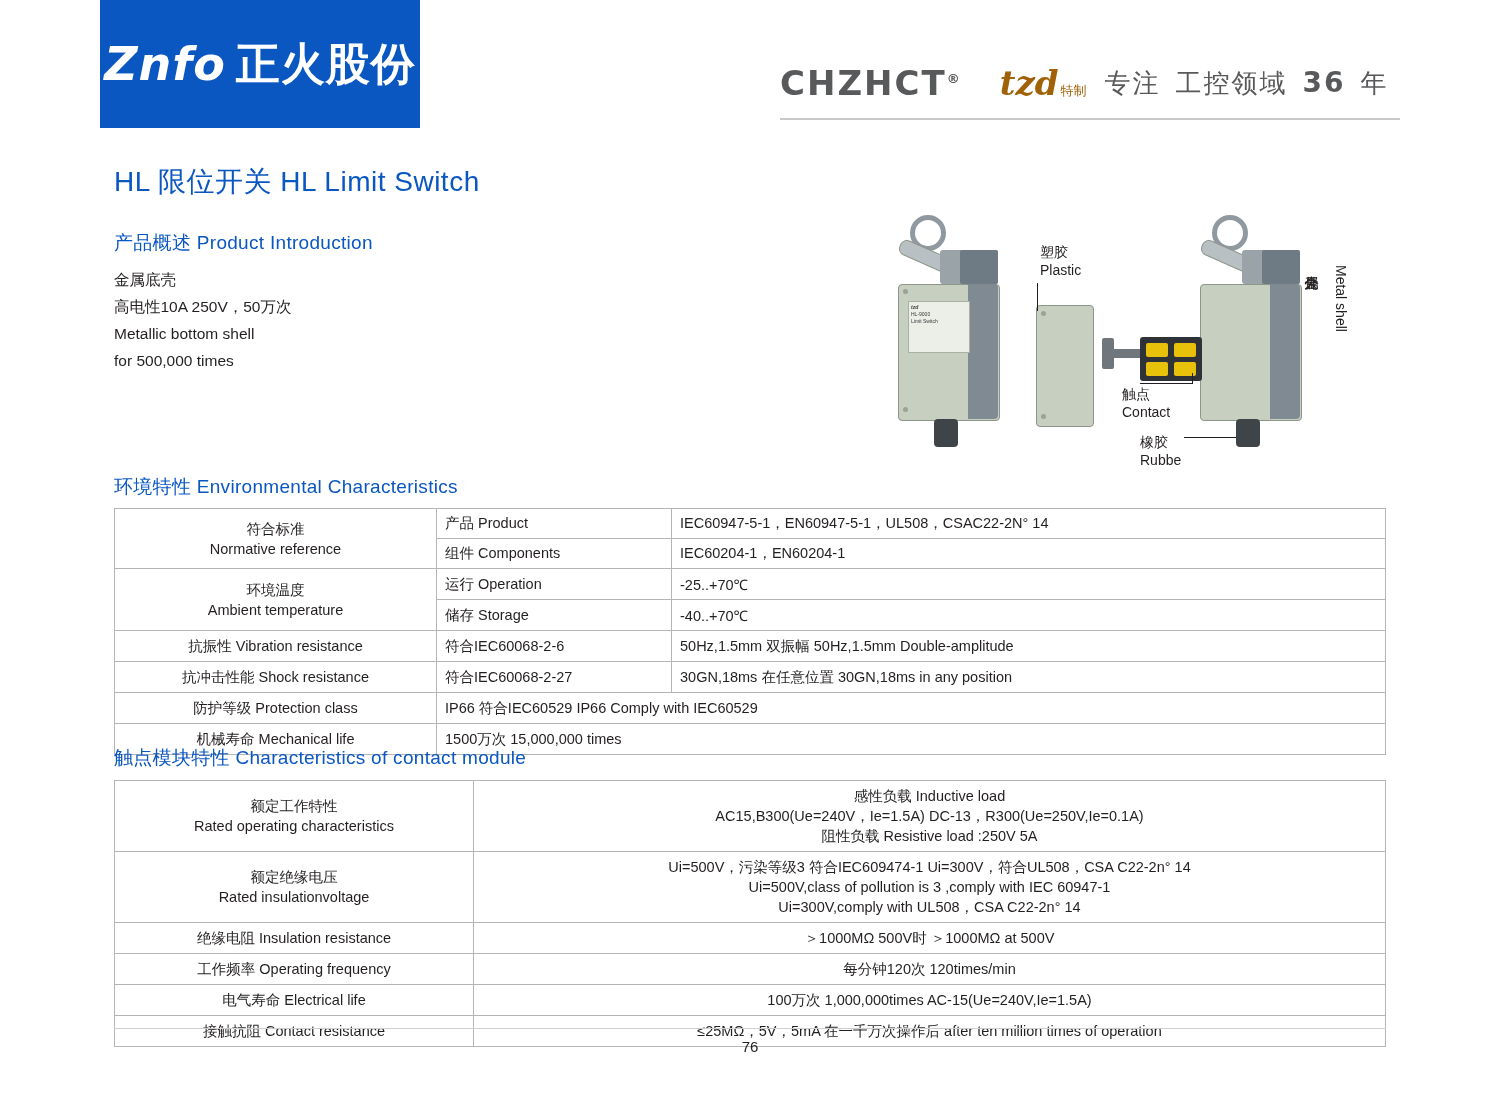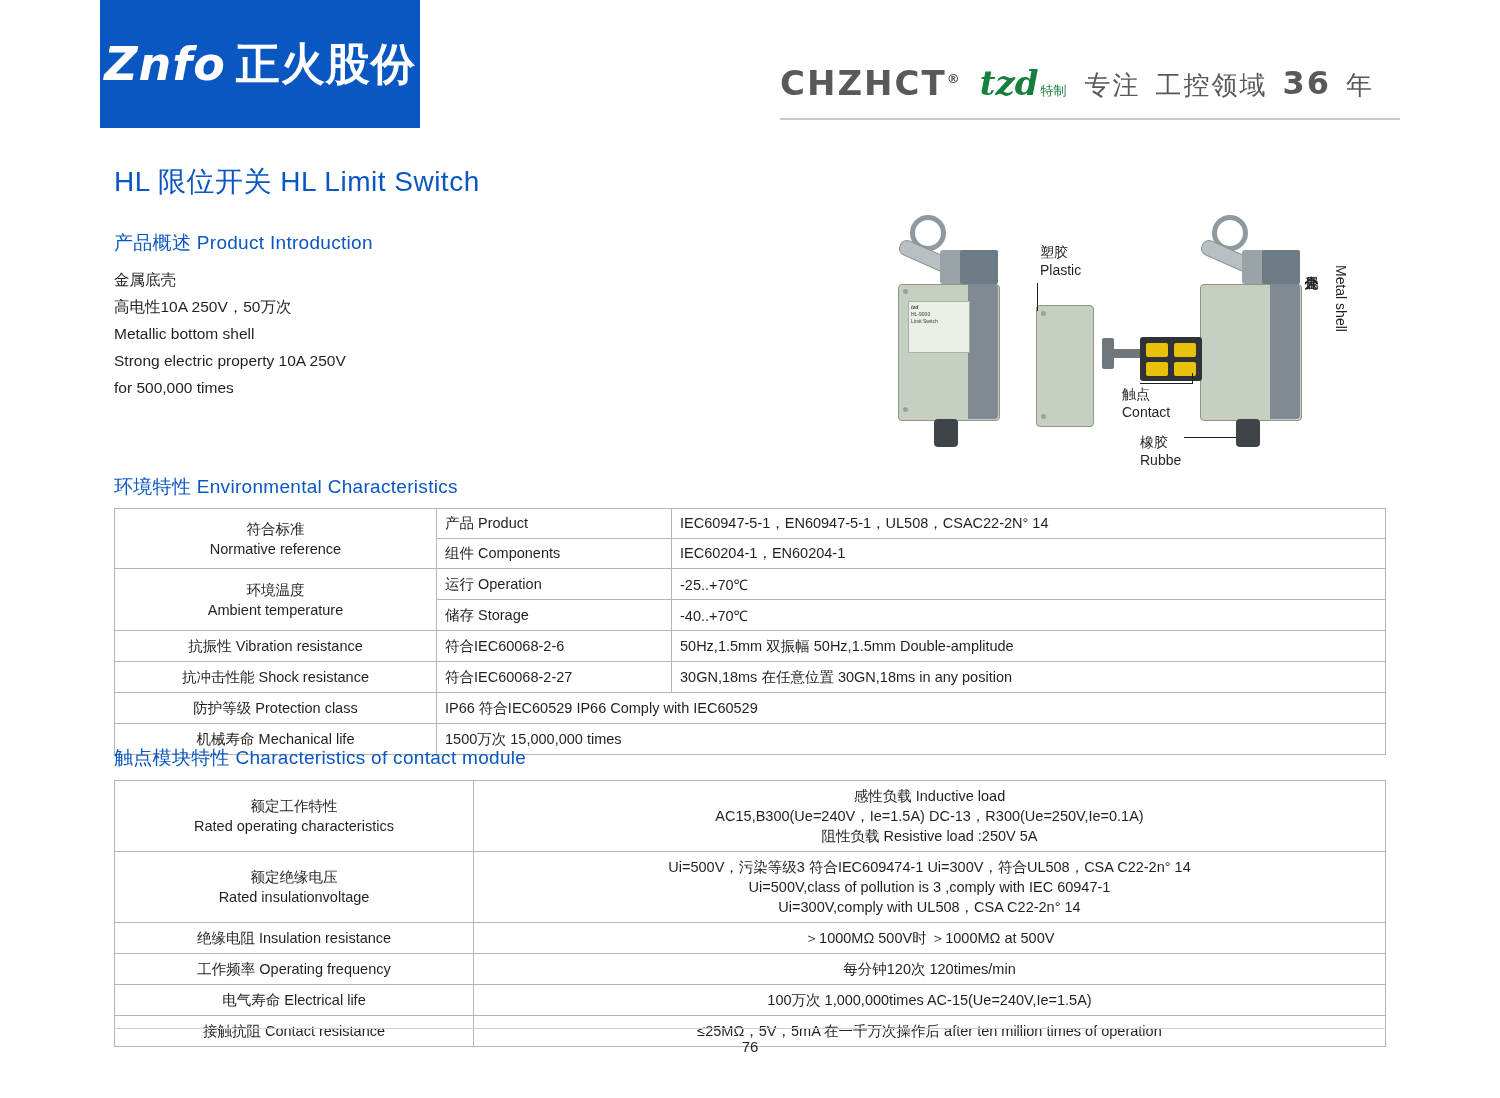--- a/index.html
+++ b/index.html
@@ -27,26 +27,27 @@
   .header-right{
     position:absolute;left:780px;top:52px;width:620px;height:62px;
     display:flex;align-items:center;gap:18px;color:#4a4a4a;
   }
   .brand-chz{
     font-size:34px;font-weight:bold;letter-spacing:2px;color:#58595b;
     font-family:"DejaVu Sans", sans-serif;
   }
   .brand-chz sup{font-size:13px;vertical-align:super;}
   .brand-tzd{
-    font-size:34px;font-weight:bold;font-style:italic;color:#15803d;
+    font-size:34px;font-weight:bold;font-style:italic;color:#a16207;
     font-family:"DejaVu Serif", serif;
+    margin-left:20px;
   }
   .brand-tzd-sub{font-size:13px;font-style:normal;font-weight:normal;margin-left:2px;}
   .slogan{font-size:26px;color:#58595b;letter-spacing:2px;display:flex;align-items:baseline;gap:15px;}
-  .slogan .big{font-size:32px;font-weight:bold;font-family:"DejaVu Sans", sans-serif;}
+  .slogan .big{font-size:28px;font-weight:bold;font-family:"DejaVu Sans", sans-serif;}
   .header-rule{
     position:absolute;left:780px;top:118px;width:620px;height:2px;background:#c9c9c9;
   }
   
   .page-title{
     position:absolute;left:114px;top:163px;
     font-size:28px;color:#0a57c2;letter-spacing:0.5px;
   }
   .sec-title{
     position:absolute;font-size:19px;color:#0a57c2;letter-spacing:0.3px;
@@ -118,21 +119,20 @@
   <div class="header-rule"></div>
 </div>
 
 <div class="page-title">HL 限位开关 HL Limit Switch</div>
 
 <div class="sec-title" id="sec-intro">产品概述  Product Introduction</div>
 <div class="intro">
   <div>金属底壳</div>
   <div>高电性10A  250V，50万次</div>
   <div>Metallic bottom shell</div>
-  <div>Strong electric property 10A 250V</div>
   <div>for 500,000 times</div>
 </div>
 
 <div class="prod-area">
 
   <div>
 
     <div class="sw roller" style="left:70px;top:10px;width:26px;height:26px;"></div>
 
     <div class="sw arm" style="left:60px;top:32px;width:60px;height:14px;transform:rotate(24deg);transform-origin:left center;border-radius:7px;"></div>

